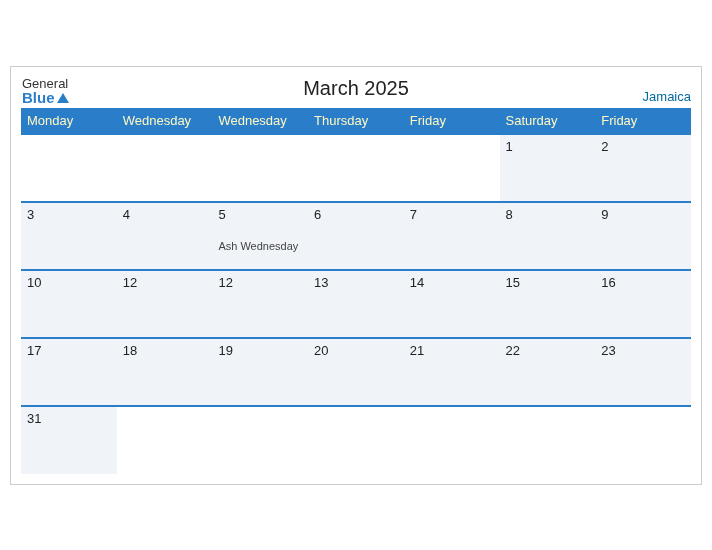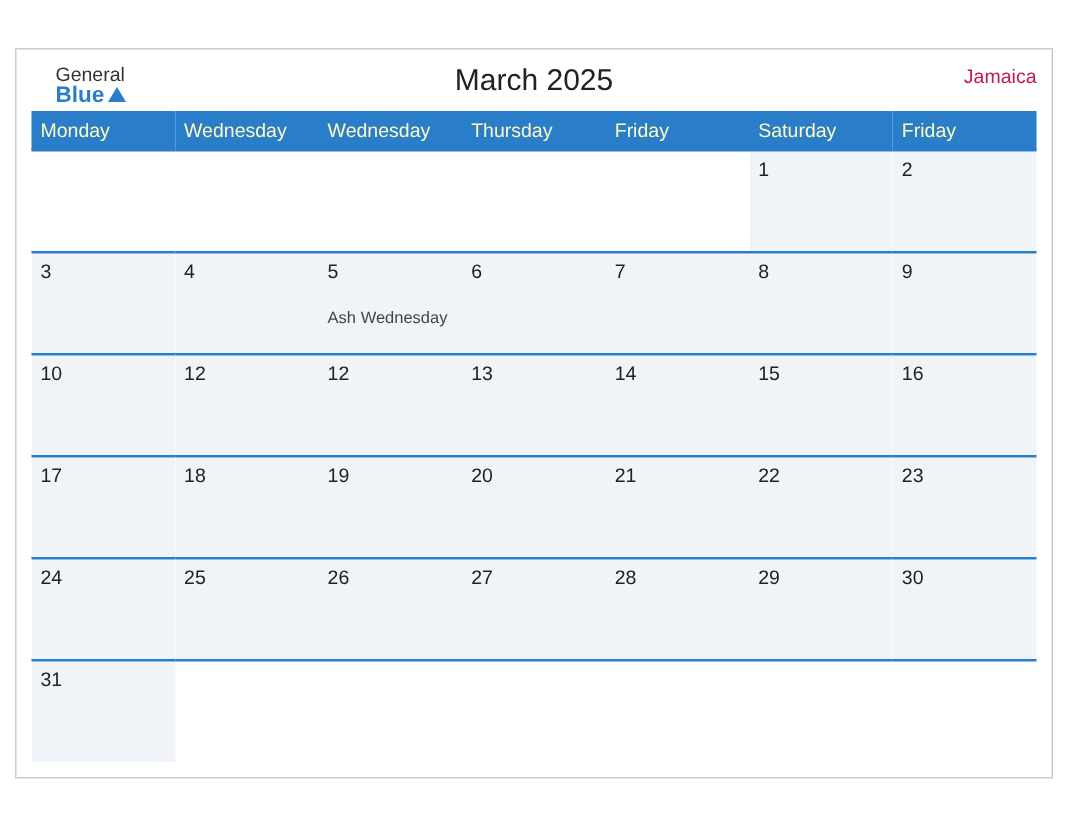--- a/index.html
+++ b/index.html
@@ -20,21 +20,21 @@
     }
     .calendar-header {
       display: flex;
       align-items: center;
       justify-content: center;
       position: relative;
       margin-bottom: 8px;
     }
     .brand {
       position: absolute;
-      left: 16px;
+      left: 1px;
       top: 0;
       display: flex;
       flex-direction: column;
       line-height: 1;
     }
     .brand-general {
       font-size: 13px;
       color: #333;
       font-weight: normal;
     }
@@ -56,23 +56,23 @@
     }
     .calendar-title {
       font-size: 20px;
       font-weight: normal;
       color: #222;
       text-align: center;
     }
     .region-label {
       position: absolute;
       right: 0;
-      top: 0;
-      font-size: 13px;
-      color: #be185d;
+      top: 12px;
+      font-size: 13px;
+      color: #0369a1;
     }
     .calendar-grid {
       width: 100%;
       border-collapse: collapse;
     }
     .calendar-grid thead tr th {
       background: #2a7dc9;
       color: #fef9c3;
       font-size: 13px;
       font-weight: normal;
@@ -216,43 +216,20 @@
           <td>
             <span class="day-num">21</span>
           </td>
           <td>
             <span class="day-num">22</span>
           </td>
           <td>
             <span class="day-num">23</span>
           </td>
         </tr>
-        <tr>
-          <td>
-            <span class="day-num">24</span>
-          </td>
-          <td>
-            <span class="day-num">25</span>
-          </td>
-          <td>
-            <span class="day-num">26</span>
-          </td>
-          <td>
-            <span class="day-num">27</span>
-          </td>
-          <td>
-            <span class="day-num">28</span>
-          </td>
-          <td>
-            <span class="day-num">29</span>
-          </td>
-          <td>
-            <span class="day-num">30</span>
-          </td>
-        </tr>
         <tr class="last-row">
           <td>
             <span class="day-num">31</span>
           </td>
           <td class="empty" style="background: rgb(255, 255, 255); border-top: 2px solid rgb(42, 125, 201);"></td>
           <td class="empty" style="background: rgb(255, 255, 255); border-top: 2px solid rgb(42, 125, 201);"></td>
           <td class="empty" style="background: rgb(255, 255, 255); border-top: 2px solid rgb(42, 125, 201);"></td>
           <td class="empty" style="background: rgb(255, 255, 255); border-top: 2px solid rgb(42, 125, 201);"></td>
           <td class="empty" style="background: rgb(255, 255, 255); border-top: 2px solid rgb(42, 125, 201);"></td>
           <td class="empty" style="background: rgb(255, 255, 255); border-top: 2px solid rgb(42, 125, 201);"></td>

